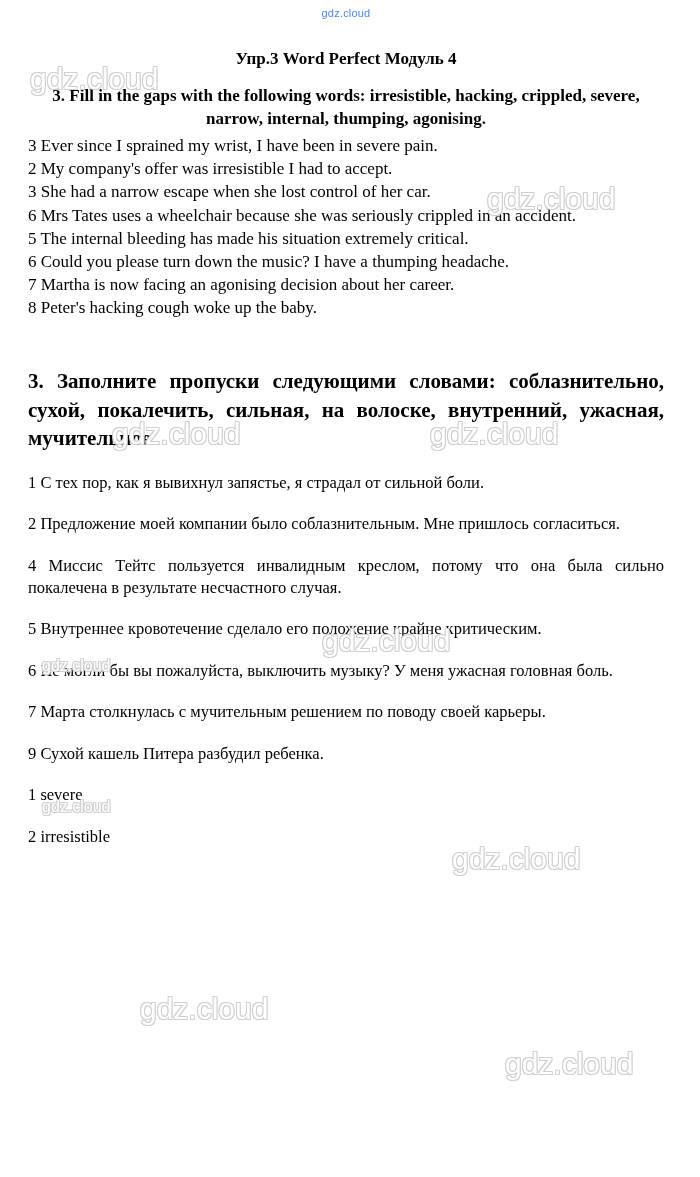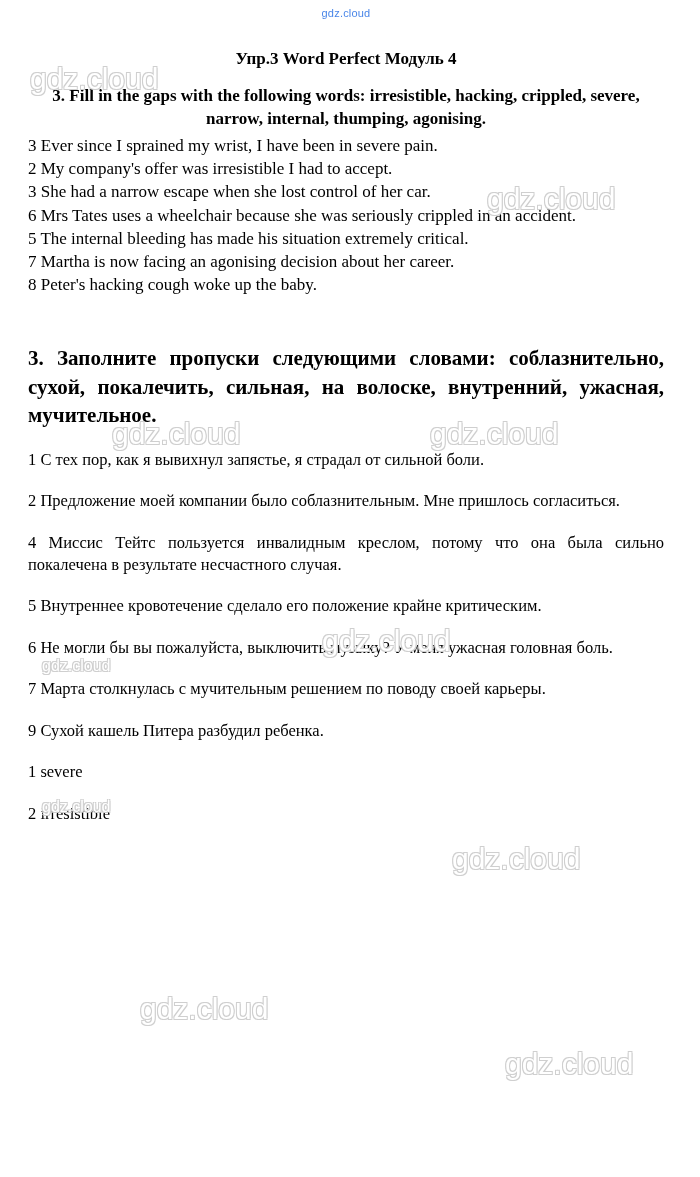--- a/index.html
+++ b/index.html
@@ -105,20 +105,21 @@
   <div class="doc-title">Упр.3 Word Perfect Модуль 4</div>
 
   <div class="task-heading">3. Fill in the gaps with the following words: irresistible, hacking, crippled, severe, narrow, internal, thumping, agonising.</div>
 
   <div>
     <p class="en-line">3 Ever since I sprained my wrist, I have been in severe pain.</p>
     <p class="en-line">2 My company's offer was irresistible I had to accept.</p>
     <p class="en-line">3 She had a narrow escape when she lost control of her car.</p>
     <p class="en-line">6 Mrs Tates uses a wheelchair because she was seriously crippled in an accident.</p>
     <p class="en-line">5 The internal bleeding has made his situation extremely critical.</p>
+    <p class="en-line">6 Could you please turn down the music? I have a thumping headache.</p>
     <p class="en-line">7 Martha is now facing an agonising decision about her career.</p>
     <p class="en-line">8 Peter's hacking cough woke up the baby.</p>
   </div>
 
   <div class="spacer-block"></div>
 
   <div class="ru-heading">3. Заполните пропуски следующими словами: соблазнительно, сухой, покалечить, сильная, на волоске, внутренний, ужасная, мучительное.</div>
 
   <div>
     <p class="ru-para">1 С тех пор, как я вывихнул запястье, я страдал от сильной боли.</p>

